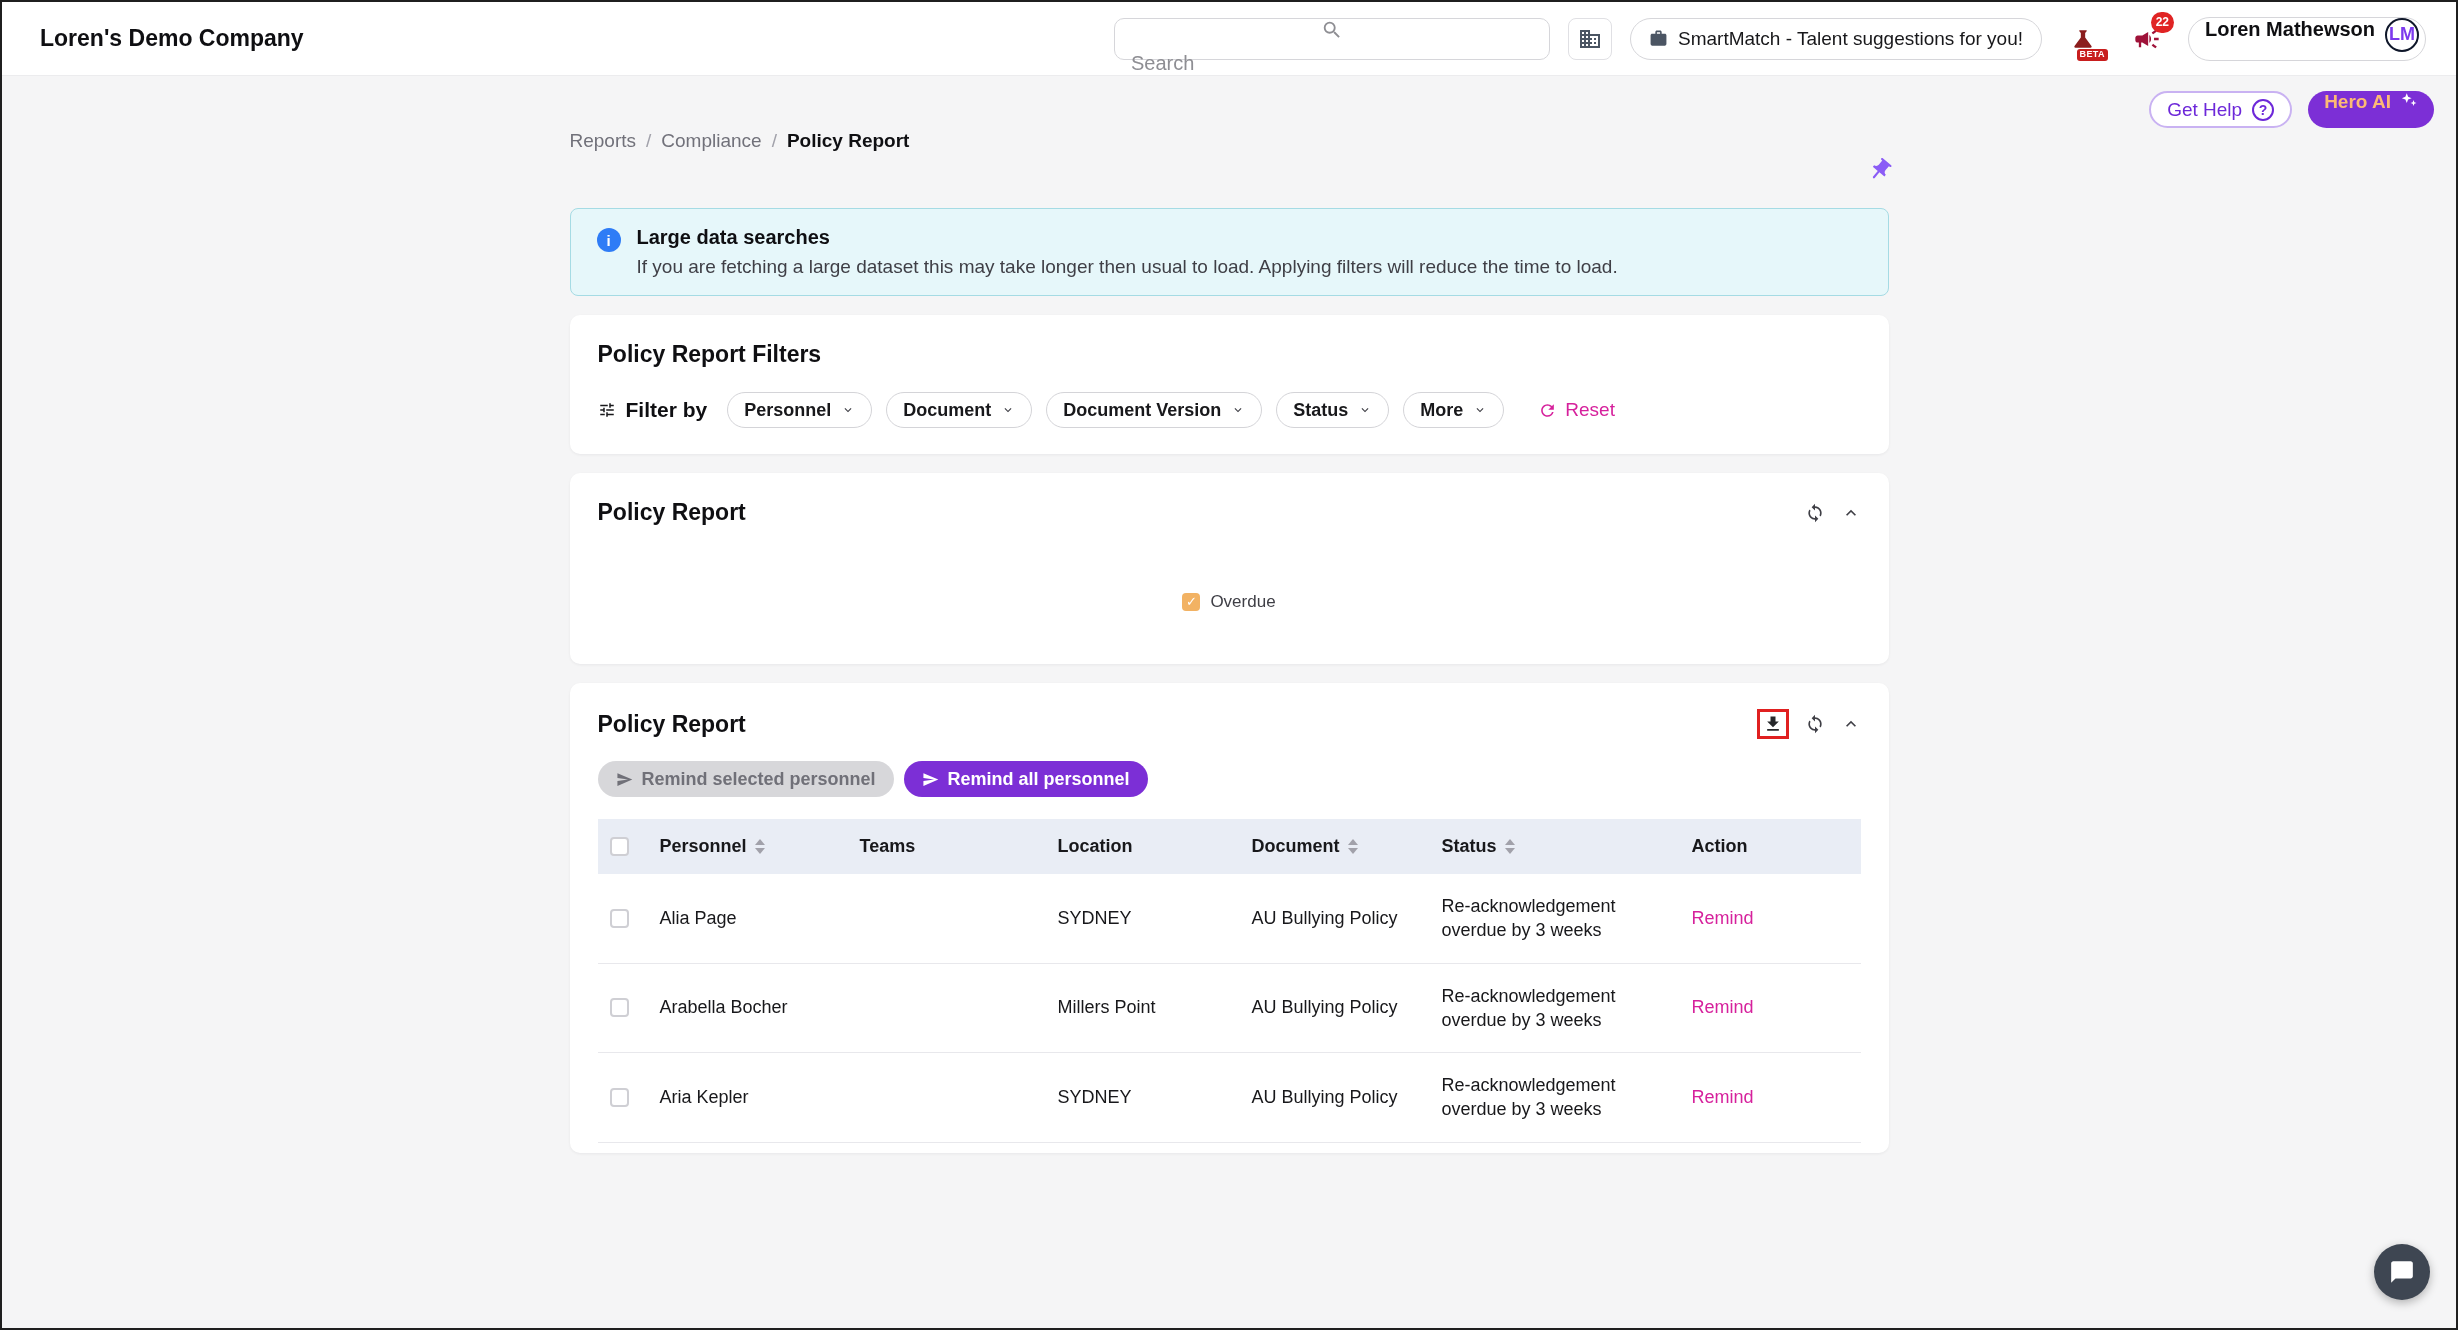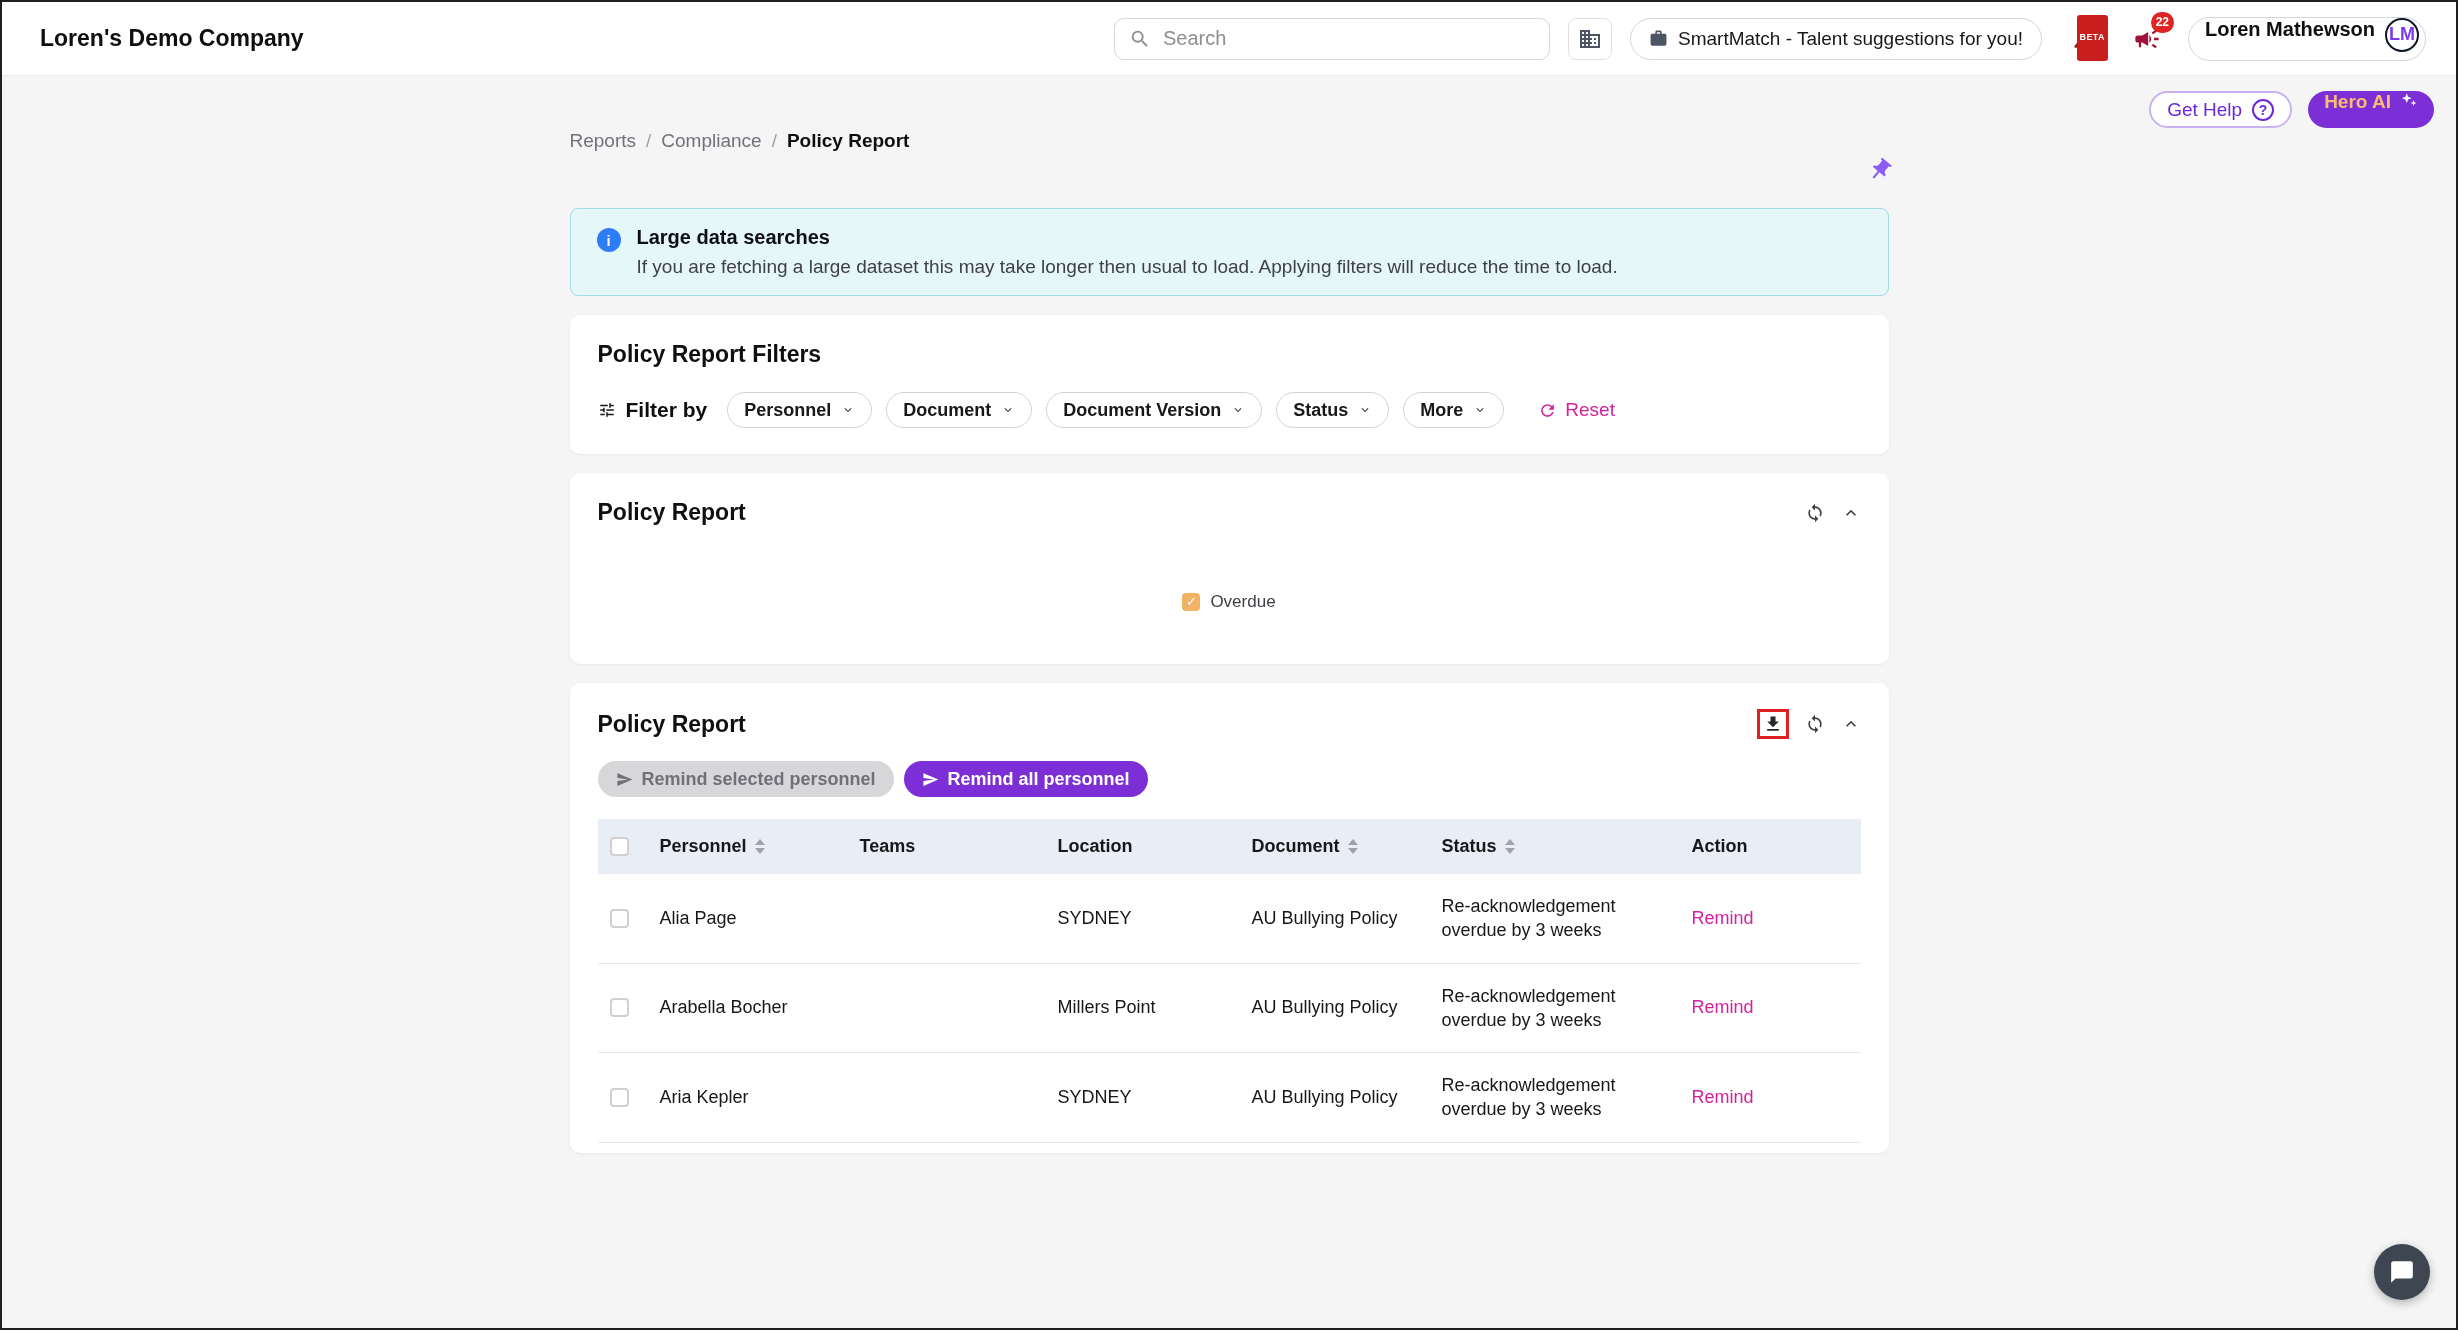--- a/index.html
+++ b/index.html
@@ -9,33 +9,33 @@
 
   .page { position:relative; width:2458px; height:1330px; background:#f5f5f6;
           border:2px solid #1f1f1f; overflow:hidden; }
 
   
   .header { height:74px; background:#fff; border-bottom:1px solid #ececee;
             display:flex; align-items:center; padding:0 30px 0 38px; gap:18px; }
   .company { font-size:23px; font-weight:bold; color:#0f0f12; white-space:nowrap; }
   .spacer { flex:1; }
   .search { width:436px; height:42px; border:1px solid #d6d6da; border-radius:10px;
-            background:#fff; display:flex; align-items:center; padding:0 14px; gap:10px; }
+            background:#fff; display:flex; align-items:center; padding:0 14px; gap:10px;flex-direction:column; }
   .search input { border:none; outline:none; background:transparent; width:100%;
                   font-size:20px; color:#3f3f46; font-family:inherit; }
   .search input::placeholder { color:#8e8e93; }
   .icon-btn { width:44px; height:42px; border:1px solid #e0e0e4; border-radius:8px;
               background:#fff; display:flex; align-items:center; justify-content:center; cursor:pointer; }
   .smartmatch { height:42px; border:1px solid #d6d6da; border-radius:21px; background:#fff;
                 display:flex; align-items:center; gap:10px; padding:0 18px;
                 font-size:19px; color:#18181b; white-space:nowrap; cursor:pointer; }
   .tray-icon { position:relative; width:46px; height:44px; display:flex;
                align-items:center; justify-content:center; cursor:pointer; }
   .beta-badge { position:absolute; bottom:0; right:-2px; background:#c81e1e; color:#fff;
-                font-size:9px; font-weight:bold; letter-spacing:.4px; padding:18px 3px;
+                font-size:9px; font-weight:bold; letter-spacing:.4px; padding:1px 3px;
                 border-radius:3px; line-height:1.1; }
   .notif-badge { position:absolute; top:-5px; right:-4px; min-width:21px; height:21px;
                  background:#e02424; color:#fff; font-size:12px; font-weight:bold;
                  border-radius:11px; display:flex; align-items:center; justify-content:center;
                  padding:0 5px; }
   .user-chip { height:44px; border:1px solid #d6d6da; border-radius:22px; background:#fff;
                display:flex; gap:10px; padding:0 6px 0 16px; cursor:pointer; }
   .user-name { font-size:20px; font-weight:bold; color:#0f0f12; white-space:nowrap; }
   .avatar { width:34px; height:34px; border-radius:50%; border:2px solid #0f172a;
             color:#7c3aed; background:#fff; font-size:18px; font-weight:bold;

